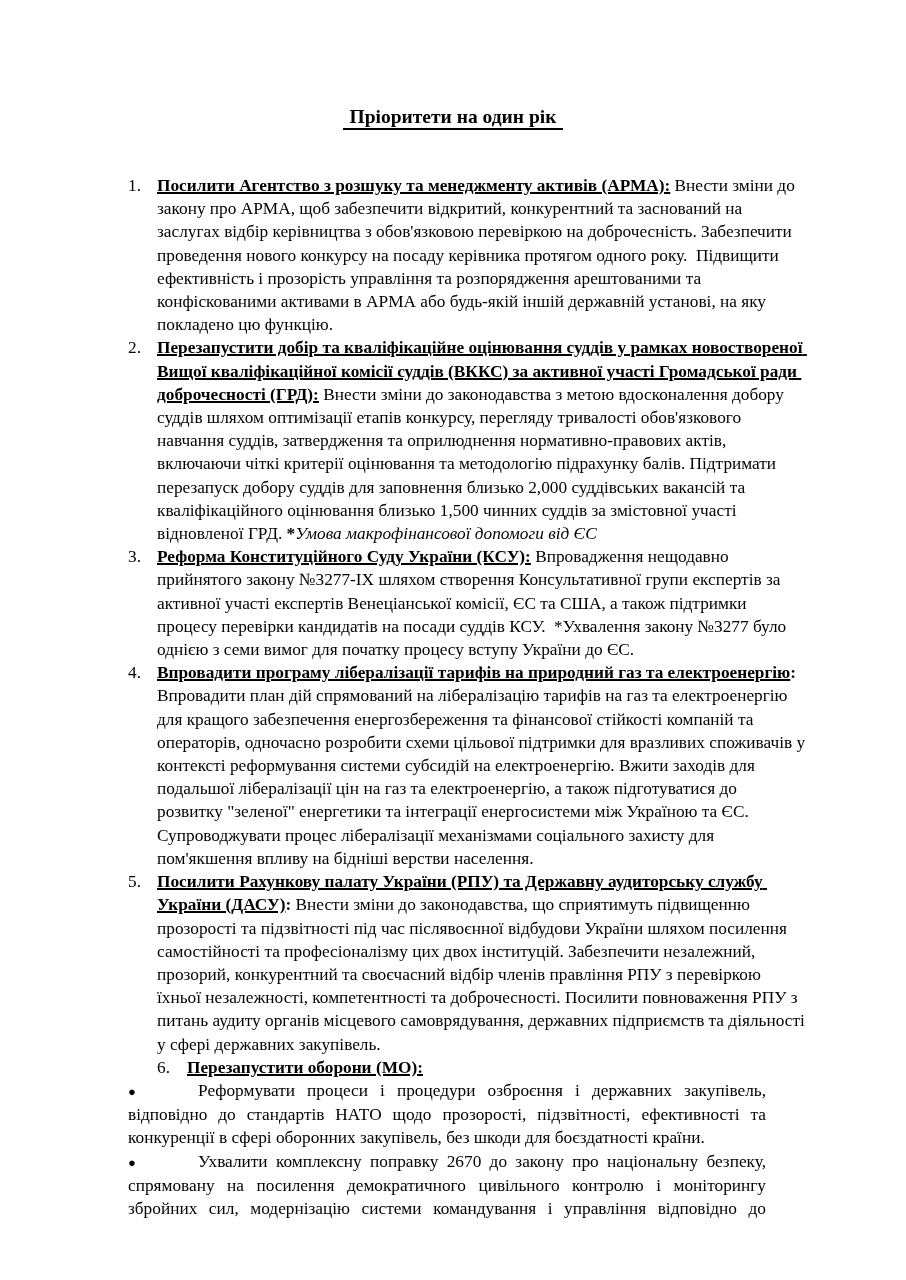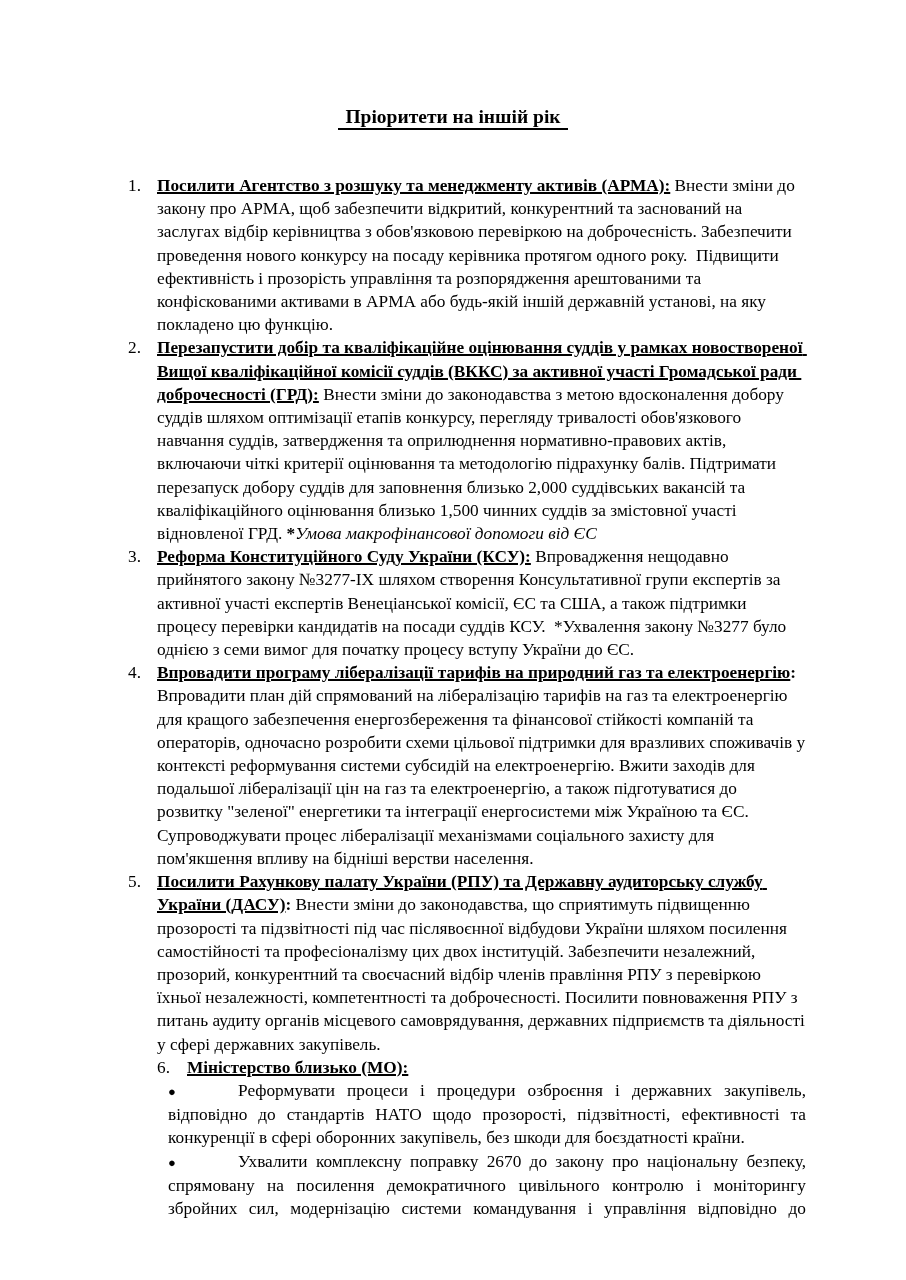--- a/index.html
+++ b/index.html
@@ -46,41 +46,40 @@
   .seg-r  { }
   .seg-b  { font-weight: bold; }
   .seg-i  { font-style: italic; text-align: right; }
   .seg-bu {
     font-weight: bold;
     text-decoration: underline;
     text-decoration-thickness: 1.5px;
     margin-top: 20px;
   }
   .bullet {
-    margin-left: 40px;
     width: 638px;
     text-align: justify;
   }
   .bullet.jlast { text-align-last: justify; }
   .bullet .bglyph {
     display: inline-block;
     width: 70px;
     font-size: 13px;
     vertical-align: baseline;
   }
 </style>
 </head>
 <body>
 
 <div class="title-wrap">
-  <span class="title-text">Пріоритети на іншій рік</span>
+  <span class="title-text">Пріоритети на один рік</span>
 </div>
 
 <div class="content">
     <div class="item"><span class="num">1.</span><span class="itext"><span class="seg-bu">Посилити Агентство з розшуку та менеджменту активів (АРМА):</span><span class="seg-r"> Внести зміни до закону про АРМА, щоб забезпечити відкритий, конкурентний та заснований на заслугах відбір керівництва з обов'язковою перевіркою на доброчесність. Забезпечити проведення нового конкурсу на посаду керівника протягом одного року.  Підвищити ефективність і прозорість управління та розпорядження арештованими та конфіскованими активами в АРМА або будь-якій іншій державній установі, на яку покладено цю функцію.</span></span></div>
     <div class="item"><span class="num">2.</span><span class="itext"><span class="seg-bu">Перезапустити добір та кваліфікаційне оцінювання суддів у рамках новоствореної Вищої кваліфікаційної комісії суддів (ВККС) за активної участі Громадської ради доброчесності (ГРД):</span><span class="seg-r"> Внести зміни до законодавства з метою вдосконалення добору суддів шляхом оптимізації етапів конкурсу, перегляду тривалості обов'язкового навчання суддів, затвердження та оприлюднення нормативно-правових актів, включаючи чіткі критерії оцінювання та методологію підрахунку балів. Підтримати перезапуск добору суддів для заповнення близько 2,000 суддівських вакансій та кваліфікаційного оцінювання близько 1,500 чинних суддів за змістовної участі відновленої ГРД. </span><span class="seg-b">*</span><span class="seg-i">Умова макрофінансової допомоги від ЄС</span></span></div>
     <div class="item"><span class="num">3.</span><span class="itext"><span class="seg-bu">Реформа Конституційного Суду України (КСУ):</span><span class="seg-r"> Впровадження нещодавно прийнятого закону №3277-IX шляхом створення Консультативної групи експертів за активної участі експертів Венеціанської комісії, ЄС та США, а також підтримки процесу перевірки кандидатів на посади суддів КСУ.  *Ухвалення закону №3277 було однією з семи вимог для початку процесу вступу України до ЄС.</span></span></div>
     <div class="item"><span class="num">4.</span><span class="itext"><span class="seg-bu">Впровадити програму лібералізації тарифів на природний газ та електроенергію</span><span class="seg-b">:</span><span class="seg-r"> Впровадити план дій спрямований на лібералізацію тарифів на газ та електроенергію для кращого забезпечення енергозбереження та фінансової стійкості компаній та операторів, одночасно розробити схеми цільової підтримки для вразливих споживачів у контексті реформування системи субсидій на електроенергію. Вжити заходів для подальшої лібералізації цін на газ та електроенергію, а також підготуватися до розвитку "зеленої" енергетики та інтеграції енергосистеми між Україною та ЄС.  Супроводжувати процес лібералізації механізмами соціального захисту для пом'якшення впливу на бідніші верстви населення.</span></span></div>
     <div class="item"><span class="num">5.</span><span class="itext"><span class="seg-bu">Посилити Рахункову палату України (РПУ) та Державну аудиторську службу України (ДАСУ)</span><span class="seg-b">:</span><span class="seg-r"> Внести зміни до законодавства, що сприятимуть підвищенню прозорості та підзвітності під час післявоєнної відбудови України шляхом посилення самостійності та професіоналізму цих двох інституцій. Забезпечити незалежний, прозорий, конкурентний та своєчасний відбір членів правління РПУ з перевіркою їхньої незалежності, компетентності та доброчесності. Посилити повноваження РПУ з питань аудиту органів місцевого самоврядування, державних підприємств та діяльності у сфері державних закупівель.</span></span></div>
-    <div class="item indent-1"><span class="num">6.</span><span class="itext"><span class="seg-bu">Міністерство близько (МО):</span></span></div>
+    <div class="item indent-1"><span class="num">6.</span><span class="itext"><span class="seg-bu">Перезапустити оборони (МО):</span></span></div>
     <div class="bullet"><span class="bglyph">●</span><span><span class="seg-r">Реформувати процеси і процедури озброєння і державних закупівель, відповідно до стандартів НАТО щодо прозорості, підзвітності, ефективності та конкуренції в сфері оборонних закупівель, без шкоди для боєздатності країни.</span></span></div>
     <div class="bullet jlast"><span class="bglyph">●</span><span><span class="seg-r">Ухвалити комплексну поправку 2670 до закону про національну безпеку, спрямовану на посилення демократичного цивільного контролю і моніторингу збройних сил, модернізацію системи командування і управління відповідно до</span></span></div>
   </div>
 
 </body></html>

